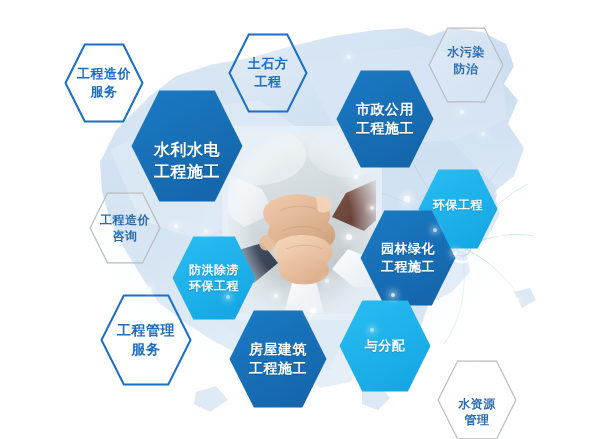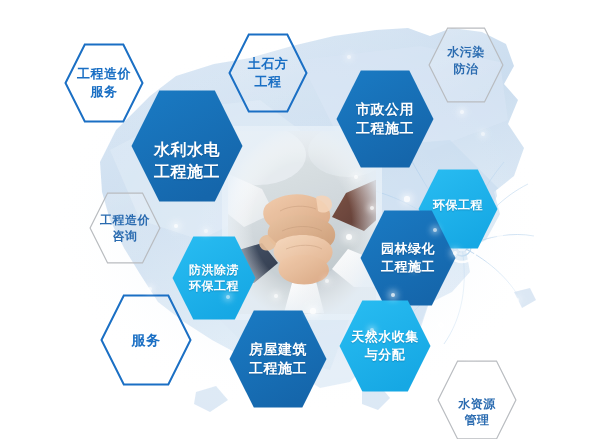--- a/index.html
+++ b/index.html
@@ -340,35 +340,35 @@
     <svg width="92" height="92" viewBox="0 0 92 92" xmlns="http://www.w3.org/2000/svg">
       <defs>
         <linearGradient id="hg9" x1="0" y1="0" x2="0.6" y2="1">
           <stop offset="0%" stop-color="rgba(255,255,255,0.18)"></stop>
           <stop offset="100%" stop-color="rgba(255,255,255,0.05)"></stop>
         </linearGradient>
       </defs>
       <polygon points="23.8,1.5 68.3,1.5 90.5,46.0 68.3,90.5 23.8,90.5 1.5,46.0" fill="url(#hg9)" stroke="#1a6fc4" stroke-width="2" stroke-linejoin="miter"></polygon>
     </svg>
         <div class="lbl" style="font-size: 14px;">
+          <span>工程管理</span>
           <span>服务</span>
         </div>
       </div>
       <div class="hex solid-cyan" style="left: 339px; top: 300px; width: 92px; height: 92px;">
     <svg width="92" height="92" viewBox="0 0 92 92" xmlns="http://www.w3.org/2000/svg">
       <defs>
         <linearGradient id="hg10" x1="0" y1="0" x2="0.6" y2="1">
           <stop offset="0%" stop-color="#29bdf2"></stop>
           <stop offset="100%" stop-color="#16a8e4"></stop>
         </linearGradient>
       </defs>
       <polygon points="23.3,0.5 68.8,0.5 91.5,46.0 68.8,91.5 23.3,91.5 0.5,46.0" fill="url(#hg10)" stroke="none" stroke-width="0" stroke-linejoin="miter"></polygon>
     </svg>
         <div class="lbl" style="font-size: 13px;">
-          <span>天然水收集</span>
           <span>与分配</span>
         </div>
       </div>
       <div class="hex solid-dark" style="left: 229px; top: 310px; width: 98px; height: 98px;">
     <svg width="98" height="98" viewBox="0 0 98 98" xmlns="http://www.w3.org/2000/svg">
       <defs>
         <linearGradient id="hg11" x1="0" y1="0" x2="0.6" y2="1">
           <stop offset="0%" stop-color="#1a7bc4"></stop>
           <stop offset="100%" stop-color="#1566ab"></stop>
         </linearGradient>

